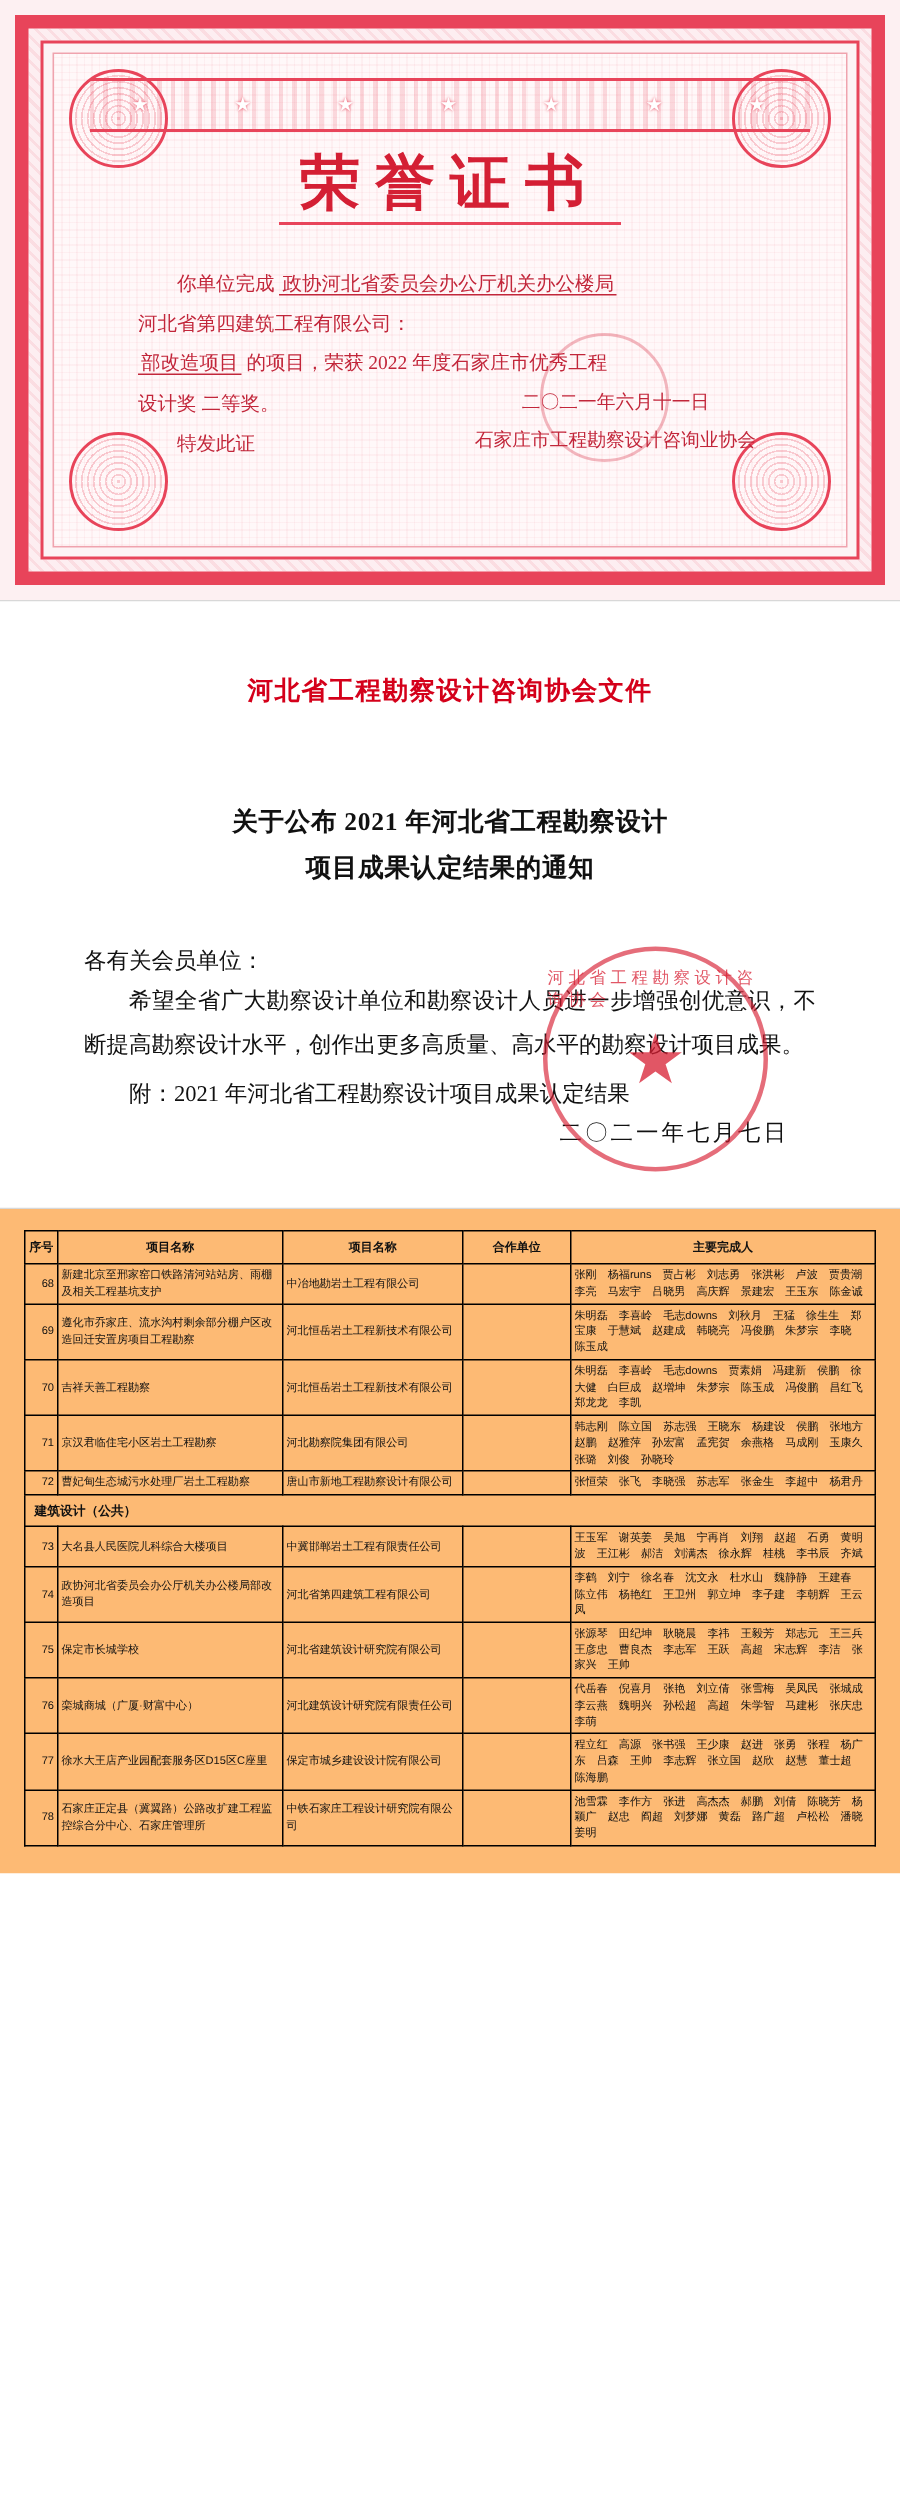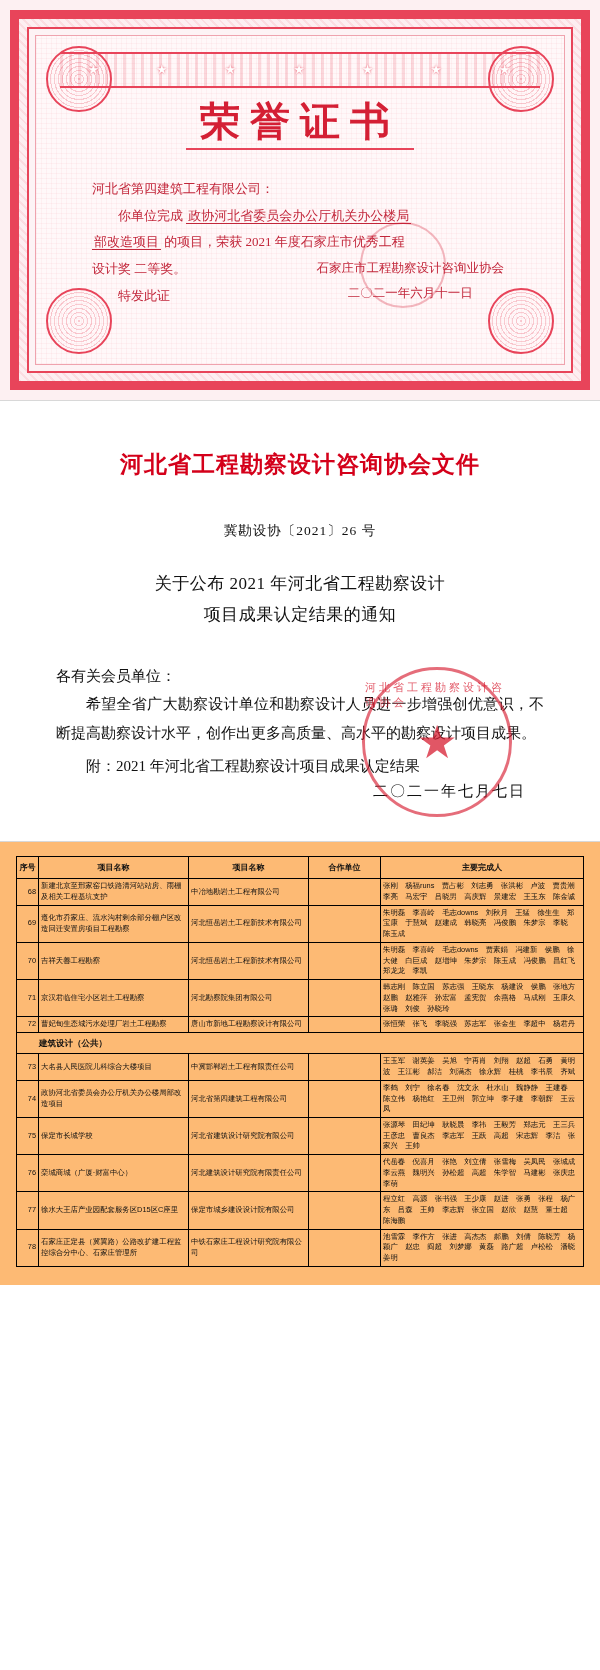--- a/index.html
+++ b/index.html
@@ -119,37 +119,37 @@
   
   .doc {
     width:600px;
     padding:48px 56px 40px 56px;
     position:relative;
     background:#fff;
   }
   .doc-head {
     text-align:center;
     color:#d4001a;
-    font-size:23px;
+    font-size:17px;
     font-weight:bold;
     letter-spacing:1px;
     font-family:"DejaVu Serif", serif;
   }
   .doc-num {
     text-align:center;
     font-size:13.5px;
     margin-top:42px;
     letter-spacing:1px;
   }
   .doc-title {
     text-align:center;
     font-size:17px;
-    font-weight:normal;
+    font-weight:bold;
     line-height:1.85;
-    margin-top:28px;
+    margin-top:60px;
     letter-spacing:.5px;
   }
   .doc-sal {
     margin-top:36px;
     font-size:15px;
   }
   .doc-p {
     font-size:15px;
     line-height:1.95;
     text-indent:2em;
@@ -220,21 +220,21 @@
     padding:5px 2px;
   }
   td.num { text-align:right; width:22px; }
   td.name { width:150px; }
   td.unit { width:120px; }
   td.coop { width:72px; text-align:center; }
   td.people { }
   tr.section td {
     font-weight:bold;
     font-size:8.5px;
-    padding:4px 22px;
+    padding:4px 6px;
   }
 </style>
 </head>
 <body>
 
 <div class="cert-wrap">
   <div class="cert-outer">
     <div class="cert-mid">
       <div class="cert-inner">
 
@@ -250,50 +250,49 @@
           <span>★</span>
           <span>★</span>
           <span>★</span>
           <span>★</span>
         </div>
 
         <div class="cert-title">荣誉证书</div>
         <div class="cert-title-underline"></div>
 
         <div class="cert-body">
-          <div class="ln">河北省第四建筑工程有限公司：</div>
           <div class="ln indent">
             <span>你单位完成</span>
             <span class="u">政协河北省委员会办公厅机关办公楼局</span>
           </div>
+          <div class="ln">河北省第四建筑工程有限公司：</div>
           <div class="ln">
             <span class="u">部改造项目</span>
-            <span>的项目，荣获 2021 年度石家庄市优秀工程</span>
+            <span>的项目，荣获 2022 年度石家庄市优秀工程</span>
           </div>
           <div class="ln">设计奖 二等奖。</div>
           <div class="ln indent">特发此证</div>
         </div>
 
         <div class="cert-seal"></div>
 
         <div class="cert-sign">
+          <div>二〇二一年六月十一日</div>
           <div>石家庄市工程勘察设计咨询业协会</div>
-          <div>二〇二一年六月十一日</div>
         </div>
 
       </div>
     </div>
   </div>
 </div>
 
 <div class="divider"></div>
 
 <div class="doc">
   <div class="doc-head">河北省工程勘察设计咨询协会文件</div>
-  <div class="doc-num">冀勘设协〔2021〕26 号</div>
 
   <div class="doc-title">
     <div>关于公布 2021 年河北省工程勘察设计</div>
     <div>项目成果认定结果的通知</div>
   </div>
 
   <div class="doc-sal">各有关会员单位：</div>
   <div class="doc-p">希望全省广大勘察设计单位和勘察设计人员进一步增强创优意识，不断提高勘察设计水平，创作出更多高质量、高水平的勘察设计项目成果。</div>
   <div class="doc-p">附：2021 年河北省工程勘察设计项目成果认定结果</div>
 

